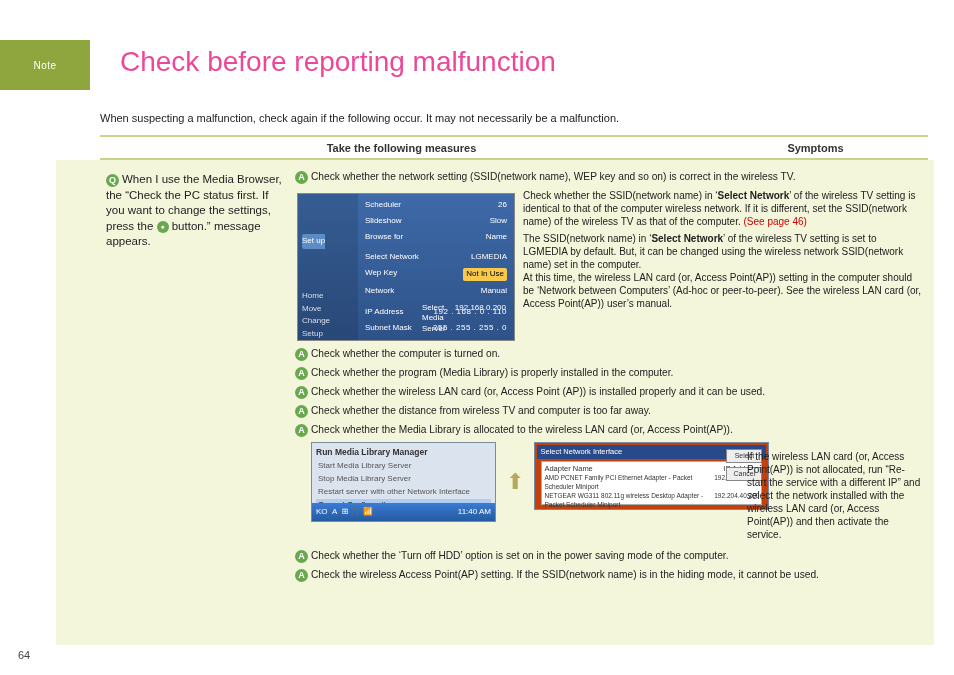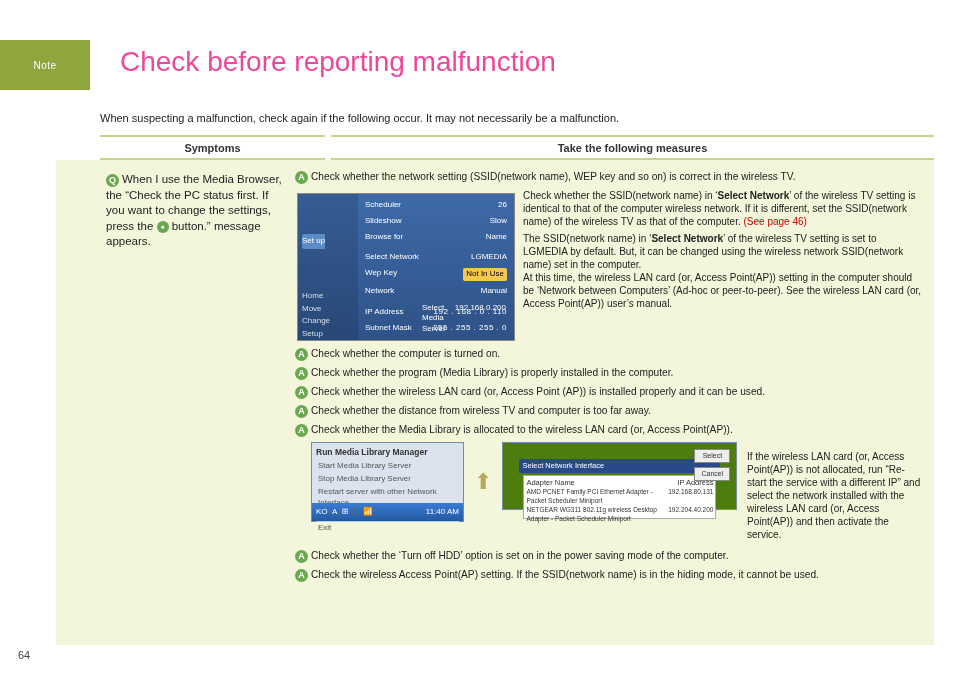--- a/index.html
+++ b/index.html
@@ -135,21 +135,21 @@
   .side-text1 p { margin-bottom: 4px; }
   .clear { clear: both; }
   
   .bottom-shots {
     display: flex;
     align-items: flex-start;
     margin: 4px 0 6px 16px;
     gap: 8px;
   }
   .shot2 {
-    width: 153px; height: 80px;
+    width: 185px; height: 80px;
     background: #dbe3ef;
     border: 1px solid #7a8aa0;
     font-size: 8px;
     color: #333;
     padding: 4px;
     position: relative;
   }
   .shot2 .titlebar { font-weight:bold; margin-bottom:2px; font-size:8.5px;}
   .shot2 .menu-item { padding:1px 2px; color:#555;}
   .shot2 .menu-item.hl { background:#aecdf0; color:#000;}
@@ -162,25 +162,25 @@
   }
   .arrow-up {
     font-size: 22px;
     color: #b8a85a;
     align-self: center;
     margin: 0 2px;
     line-height: 1;
   }
   .shot3 {
     width: 235px; height: 68px;
-    background: #4d7c0f;
+    background: #c2410c;
     border: 1px solid #7a8aa0;
     font-size: 7.5px;
     color: #333;
-    padding: 18px;
+    padding: 4px;
     position: relative;
   }
   .shot3 .titlebar3 { background:#294a8a; color:#fff; padding:2px 3px; font-size:7.5px; margin:-2px -2px 2px -2px;}
   .shot3 .listbox { border:1px solid #aaa; background:#fff; height:44px; margin:2px; padding:2px; position:relative;}
   .shot3 .btn { position:absolute; right:6px; width:36px; height:14px; border:1px solid #888; background:#eee; font-size:7px; text-align:center; line-height:12px;}
   .shot3 .btn.b1{ top:6px;} .shot3 .btn.b2{ top:24px;}
   .bottom-note {
     font-size: 10px;
     line-height: 1.3;
     margin-left: 6px;
@@ -198,22 +198,22 @@
   }
 </style>
 </head>
 <body>
 
 <div class="note-tab">Note</div>
 <h1 class="title">Check before reporting malfunction</h1>
 <div class="intro">When suspecting a malfunction, check again if the following occur. It may not necessarily be a malfunction.</div>
 
 <div class="col-headers">
+  <div class="col-h meas">Take the following measures</div>
   <div class="col-h symp">Symptoms</div>
-  <div class="col-h meas">Take the following measures</div>
 </div>
 
 <div class="side-label" style="top:490px;">Abnormal Adjustment</div>
 
 <div class="content">
 
   <div class="symptom-col">
     <span class="q-badge">Q</span><span>When I use the Media Browser, the “Check the PC status first. If you want to change the settings, press the </span><span class="rec-btn">●</span><span> button.” message appears.</span>
   </div>
 

